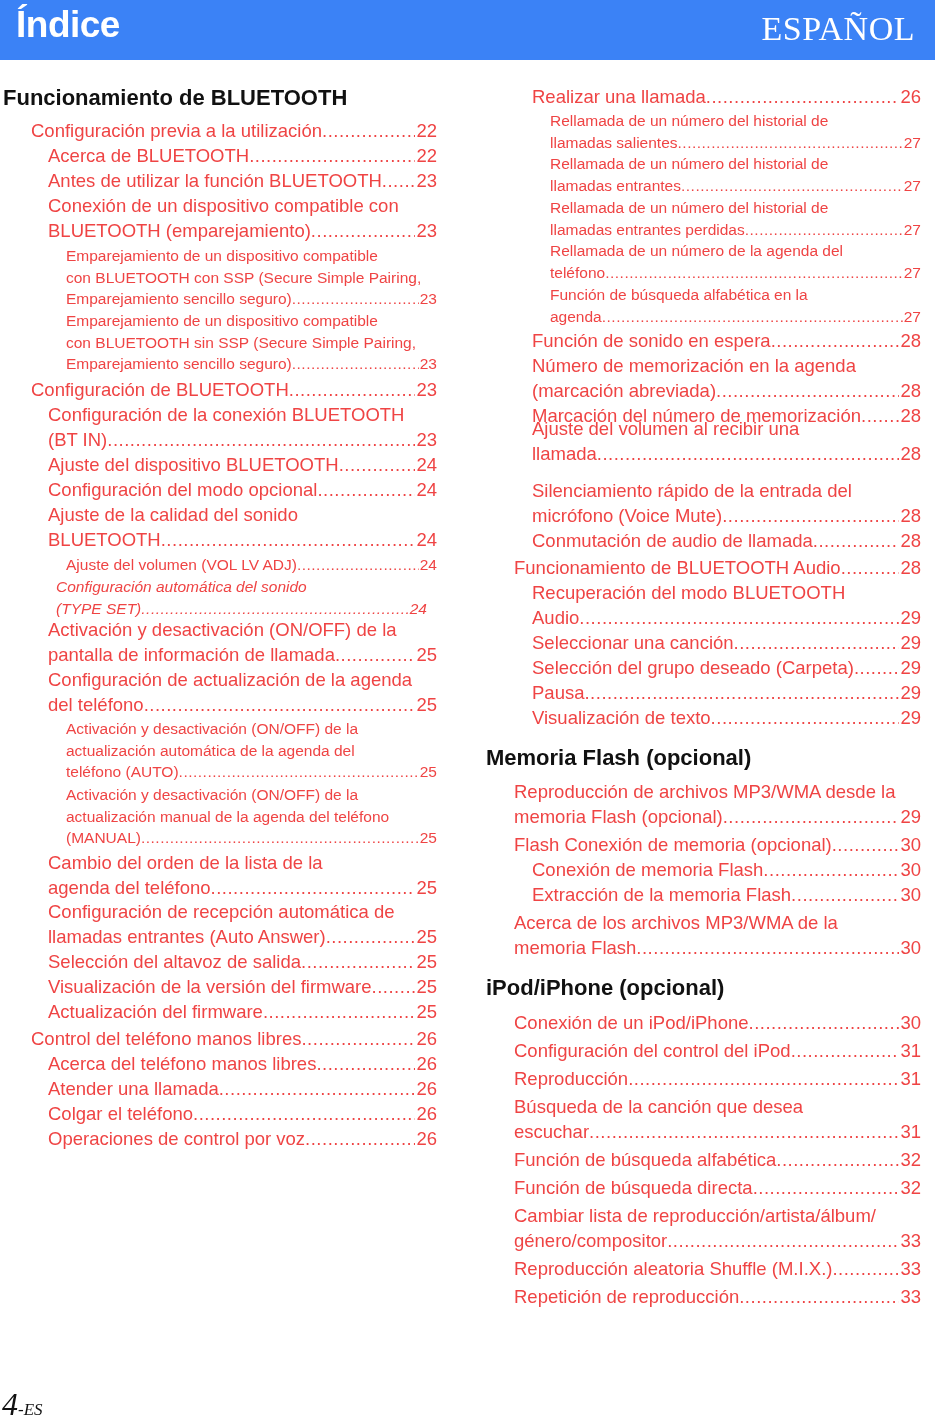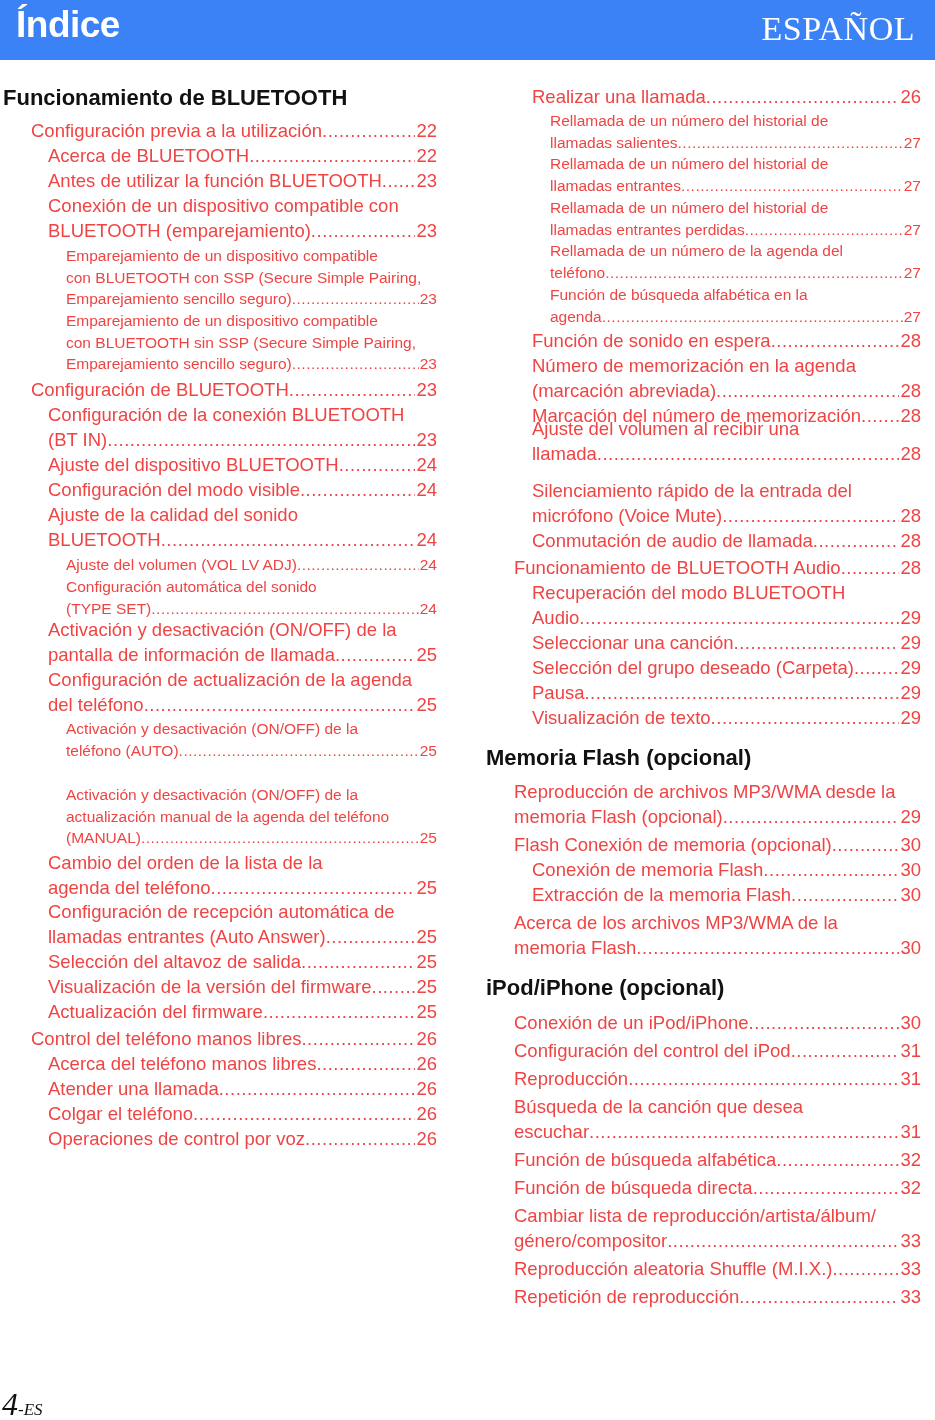--- a/index.html
+++ b/index.html
@@ -98,41 +98,41 @@
     </div>
     <div class="e l" style="left: 48px; top: 452px; width: 389px;">
       <span class="last">
         <span class="t">Ajuste del dispositivo BLUETOOTH</span>
         <span class="d"></span>
         <span class="p">24</span>
       </span>
     </div>
     <div class="e l" style="left: 48px; top: 477px; width: 389px;">
       <span class="last">
-        <span class="t">Configuración del modo visible</span>
+        <span class="t">Configuración del modo opcional</span>
         <span class="d"></span>
         <span class="p">24</span>
       </span>
     </div>
     <div class="e l" style="left: 48px; top: 502px; width: 389px;">
       <span class="ln">Ajuste de la calidad del sonido</span>
       <span class="last">
         <span class="t">BLUETOOTH</span>
         <span class="d"></span>
         <span class="p">24</span>
       </span>
     </div>
     <div class="e s" style="left: 66px; top: 554px; width: 371px;">
       <span class="last">
         <span class="t">Ajuste del volumen (VOL LV ADJ)</span>
         <span class="d"></span>
         <span class="p">24</span>
       </span>
     </div>
-    <div class="e s" style="left: 66px; top: 576px; width: 371px;">
+    <div class="e s" style="left: 56px; top: 576px; width: 371px; font-style: italic;">
       <span class="ln">Configuración automática del sonido</span>
       <span class="last">
         <span class="t">(TYPE SET)</span>
         <span class="d"></span>
         <span class="p">24</span>
       </span>
     </div>
     <div class="e l" style="left: 48px; top: 617px; width: 389px;">
       <span class="ln">Activación y desactivación (ON/OFF) de la</span>
       <span class="last">
@@ -144,20 +144,21 @@
     <div class="e l" style="left: 48px; top: 667px; width: 389px;">
       <span class="ln">Configuración de actualización de la agenda</span>
       <span class="last">
         <span class="t">del teléfono</span>
         <span class="d"></span>
         <span class="p">25</span>
       </span>
     </div>
     <div class="e s" style="left: 66px; top: 718px; width: 371px;">
       <span class="ln">Activación y desactivación (ON/OFF) de la</span>
+      <span class="ln">actualización automática de la agenda del</span>
       <span class="last">
         <span class="t">teléfono (AUTO)</span>
         <span class="d"></span>
         <span class="p">25</span>
       </span>
     </div>
     <div class="e s" style="left: 66px; top: 784px; width: 371px;">
       <span class="ln">Activación y desactivación (ON/OFF) de la</span>
       <span class="ln">actualización manual de la agenda del teléfono</span>
       <span class="last">

